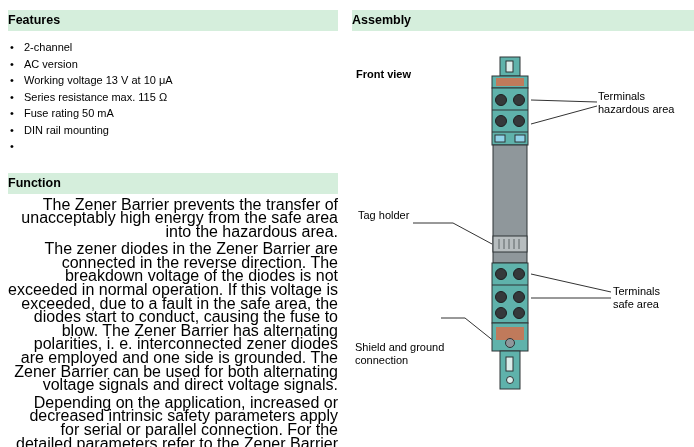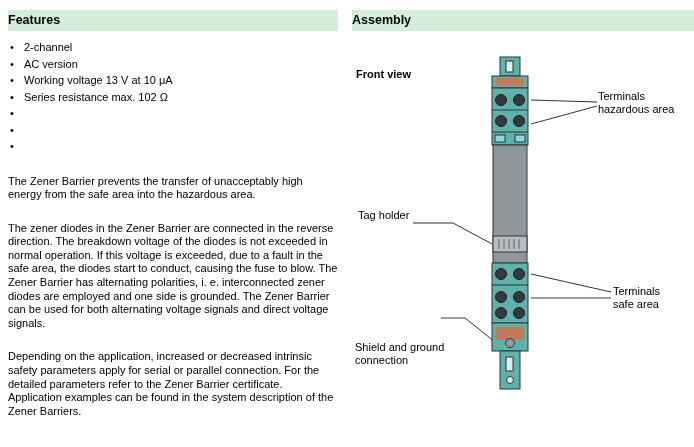--- a/index.html
+++ b/index.html
@@ -13,21 +13,21 @@
     padding:4px 0; height:21px; line-height:13px;
   }
 
   .col-left  { position:absolute; left:8px;  top:10px; width:330px; }
   .col-right { position:absolute; left:352px; top:10px; width:390px; }
 
   ul.features { list-style:none; margin:8px 2px 18px 2px; }
   ul.features li { display:flex; font-size:11px; line-height:16.5px; }
   ul.features .dot { width:14px; flex:0 0 14px; }
 
-  p.body { font-size:11px; line-height:13.6px; margin-top:20px; }
+  p.body { font-size:16px; line-height:13.6px; margin-top:4px;text-align:right; }
 
   .label { position:absolute; font-size:11px; line-height:13px; white-space:pre-line; }
   .label.bold { font-weight:bold; }
 
   .diagram { position:absolute; left:345px; top:40px; }
 </style>
 </head>
 <body>
 
 <div class="page">
@@ -43,33 +43,36 @@
       <li>
           <span class="dot">•</span>
           <span>AC version</span>
         </li>
       <li>
           <span class="dot">•</span>
           <span>Working voltage 13 V at 10 μA</span>
         </li>
       <li>
           <span class="dot">•</span>
-          <span>Series resistance max. 102 Ω</span>
+          <span>Series resistance max. 115 Ω</span>
         </li>
       <li>
           <span class="dot">•</span>
+          <span>Fuse rating 50 mA</span>
         </li>
       <li>
           <span class="dot">•</span>
+          <span>DIN rail mounting</span>
         </li>
       <li>
           <span class="dot">•</span>
         </li>
     </ul>
 
+    <div class="band">Function</div>
     <p class="body">The Zener Barrier prevents the transfer of unacceptably high energy from the safe area into the hazardous area.</p>
     <p class="body">The zener diodes in the Zener Barrier are connected in the reverse direction. The breakdown voltage of the diodes is not exceeded in normal operation. If this voltage is exceeded, due to a fault in the safe area, the diodes start to conduct, causing the fuse to blow. The Zener Barrier has alternating polarities, i. e. interconnected zener diodes are employed and one side is grounded. The Zener Barrier can be used for both alternating voltage signals and direct voltage signals.</p>
     <p class="body">Depending on the application, increased or decreased intrinsic safety parameters apply for serial or parallel connection. For the detailed parameters refer to the Zener Barrier certificate. Application examples can be found in the system description of the Zener Barriers.</p>
   </div>
 
   <div class="col-right">
     <div class="band">Assembly</div>
   </div>
 
   <svg class="diagram" width="349" height="407" viewBox="0 0 349 407">

